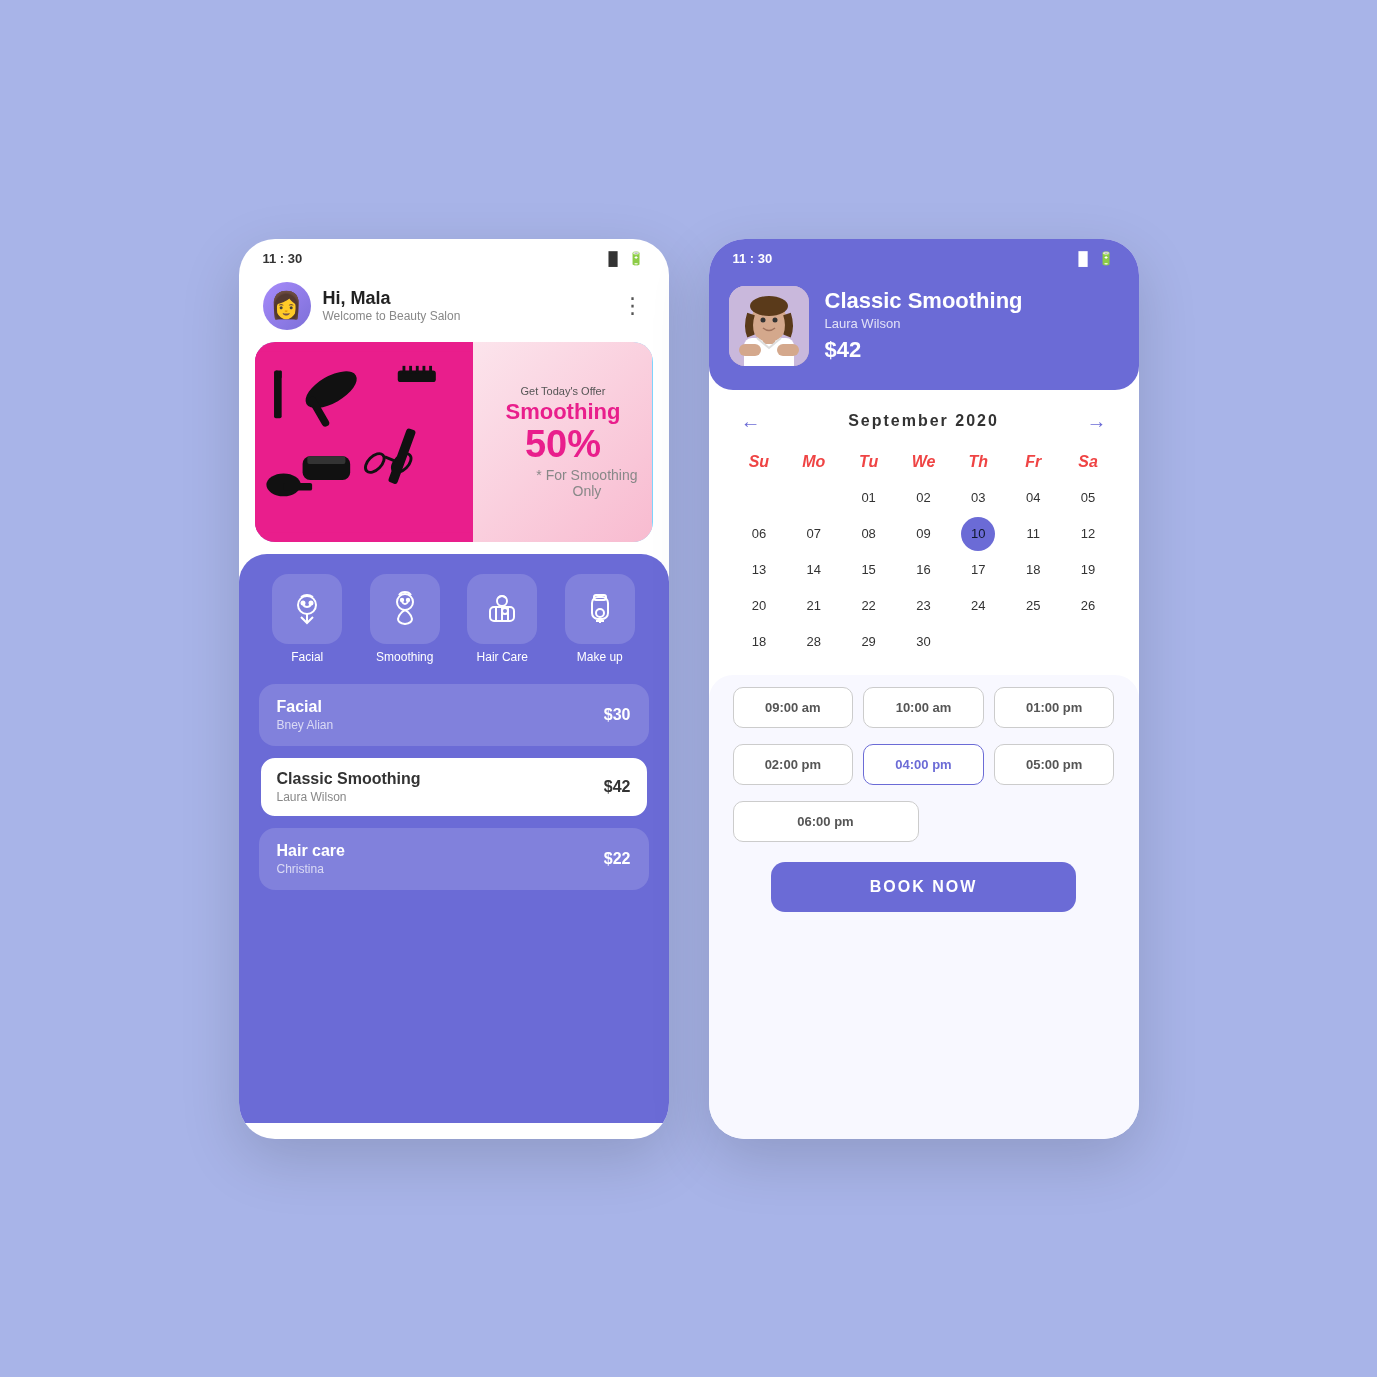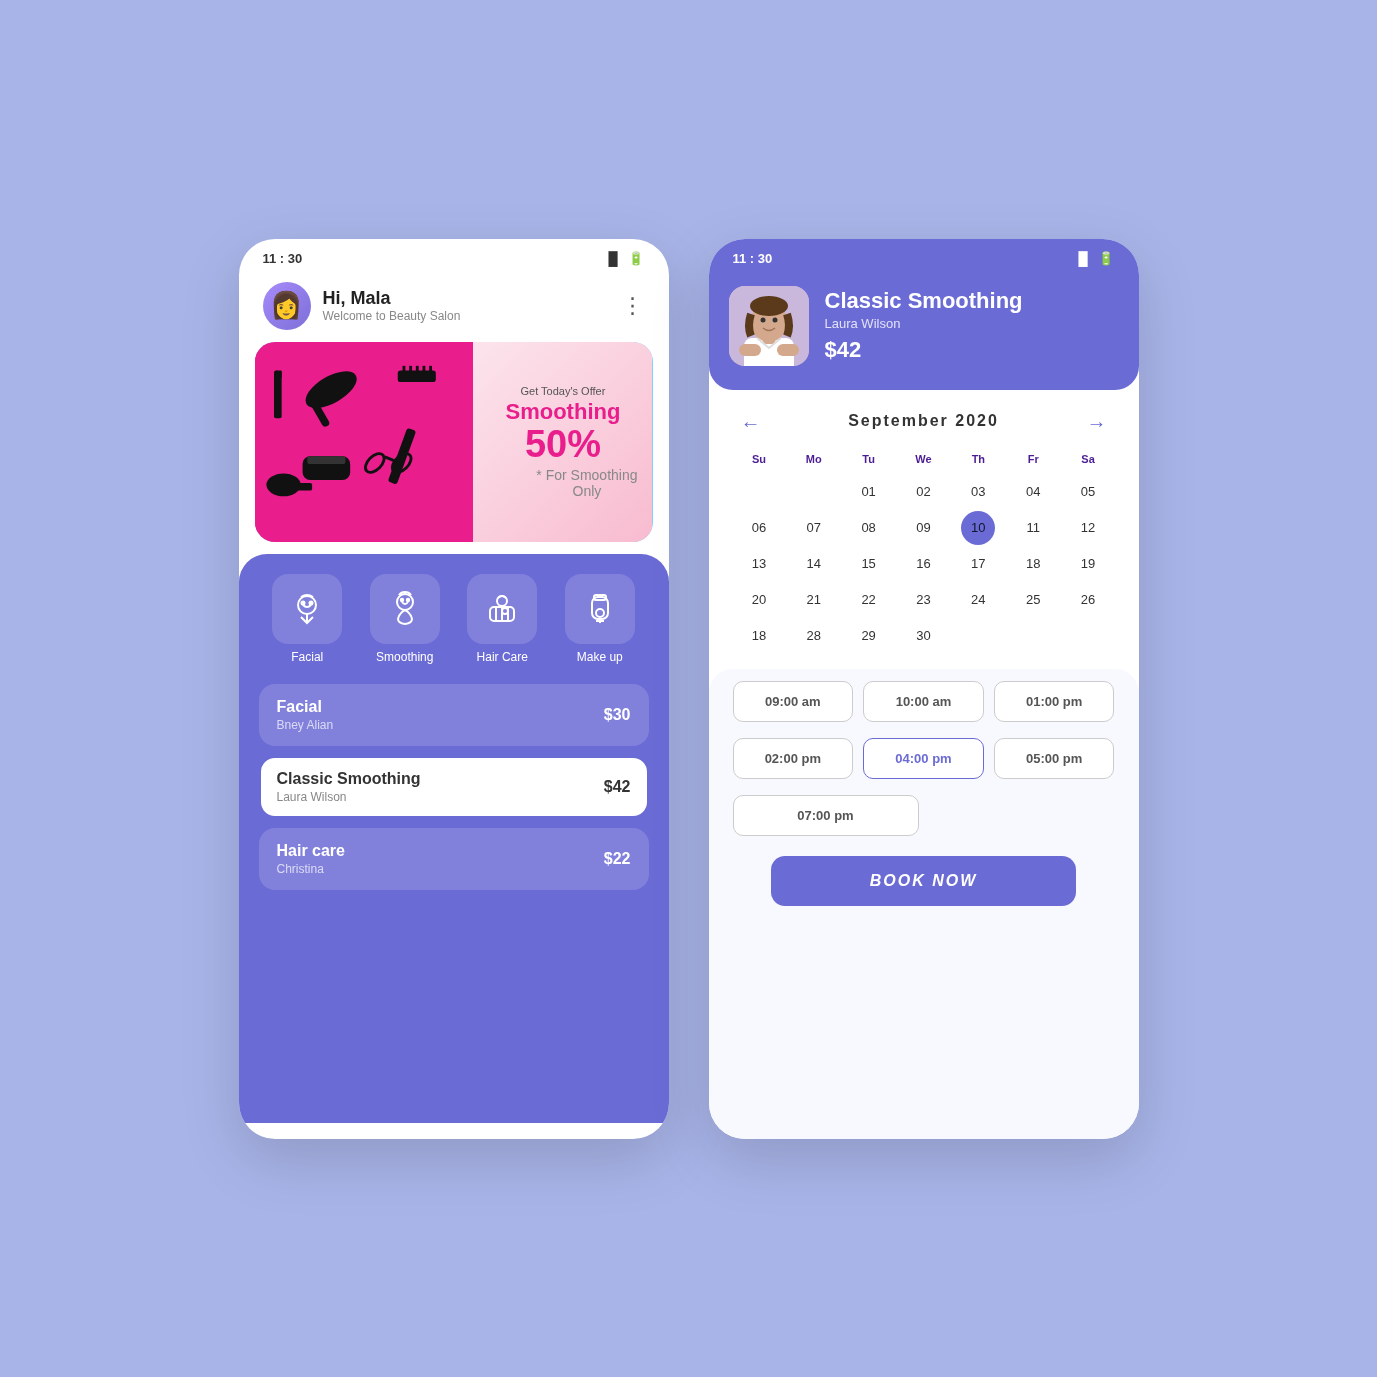--- a/index.html
+++ b/index.html
@@ -216,24 +216,25 @@
       font-weight: 700;
     }
     .cal-month { font-size: 16px; font-weight: 700; color: #333; letter-spacing: 2px; }
     .cal-grid {
       display: grid;
       grid-template-columns: repeat(7, 1fr);
       text-align: center;
       gap: 2px;
     }
     .cal-day-header {
-      font-size: 11px;
+      font-size: 16px;
       font-weight: 700;
-      color: #4c1d95;
+      color: #ef4444;
       padding: 4px 0 8px;
+      font-style: italic;
     }
     .cal-day {
       font-size: 13px;
       color: #333;
       padding: 8px 4px;
       border-radius: 50%;
       cursor: pointer;
       width: 34px;
       height: 34px;
       display: flex;
@@ -290,21 +291,20 @@
       background: #6b6bd6;
       color: white;
       border: none;
       border-radius: 14px;
       padding: 16px;
       font-size: 16px;
       font-weight: 800;
       letter-spacing: 2px;
       cursor: pointer;
       text-align: center;
-      font-style: italic;
     }
 
     
     .cat-svg { width: 40px; height: 40px; }
   </style>
 </head>
 <body>
 
 <div class="phone-left">
 
@@ -567,17 +567,17 @@
       <div class="time-slot">09:00 am</div>
       <div class="time-slot">10:00 am</div>
       <div class="time-slot">01:00 pm</div>
     </div>
     <div class="time-grid">
       <div class="time-slot">02:00 pm</div>
       <div class="time-slot selected">04:00 pm</div>
       <div class="time-slot">05:00 pm</div>
     </div>
     <div class="time-row-2">
-      <div class="time-slot">07:00 pm</div>
+      <div class="time-slot">06:00 pm</div>
     </div>
     <button class="book-btn">BOOK NOW</button>
   </div>
 </div>
 
 </body></html>

